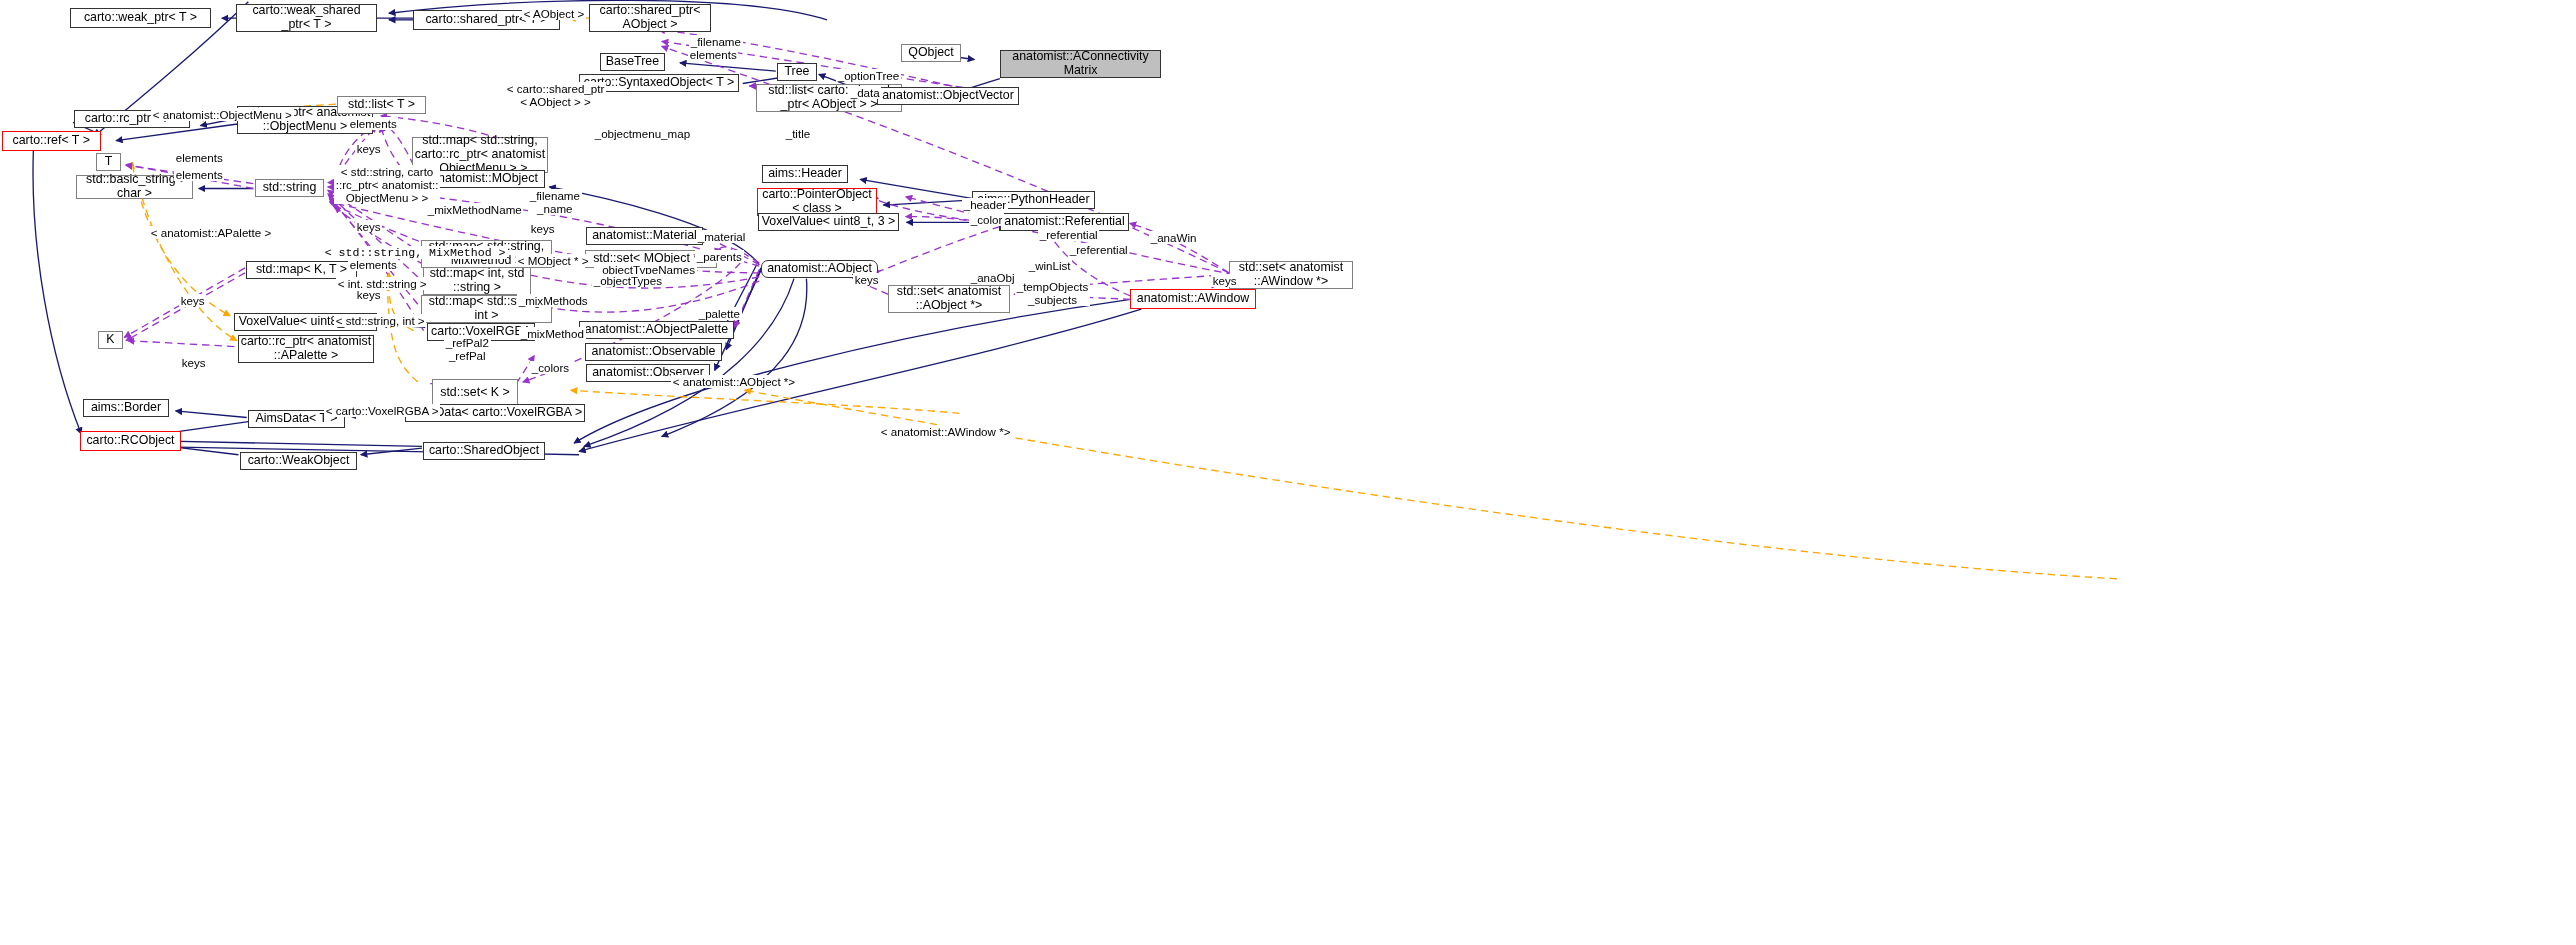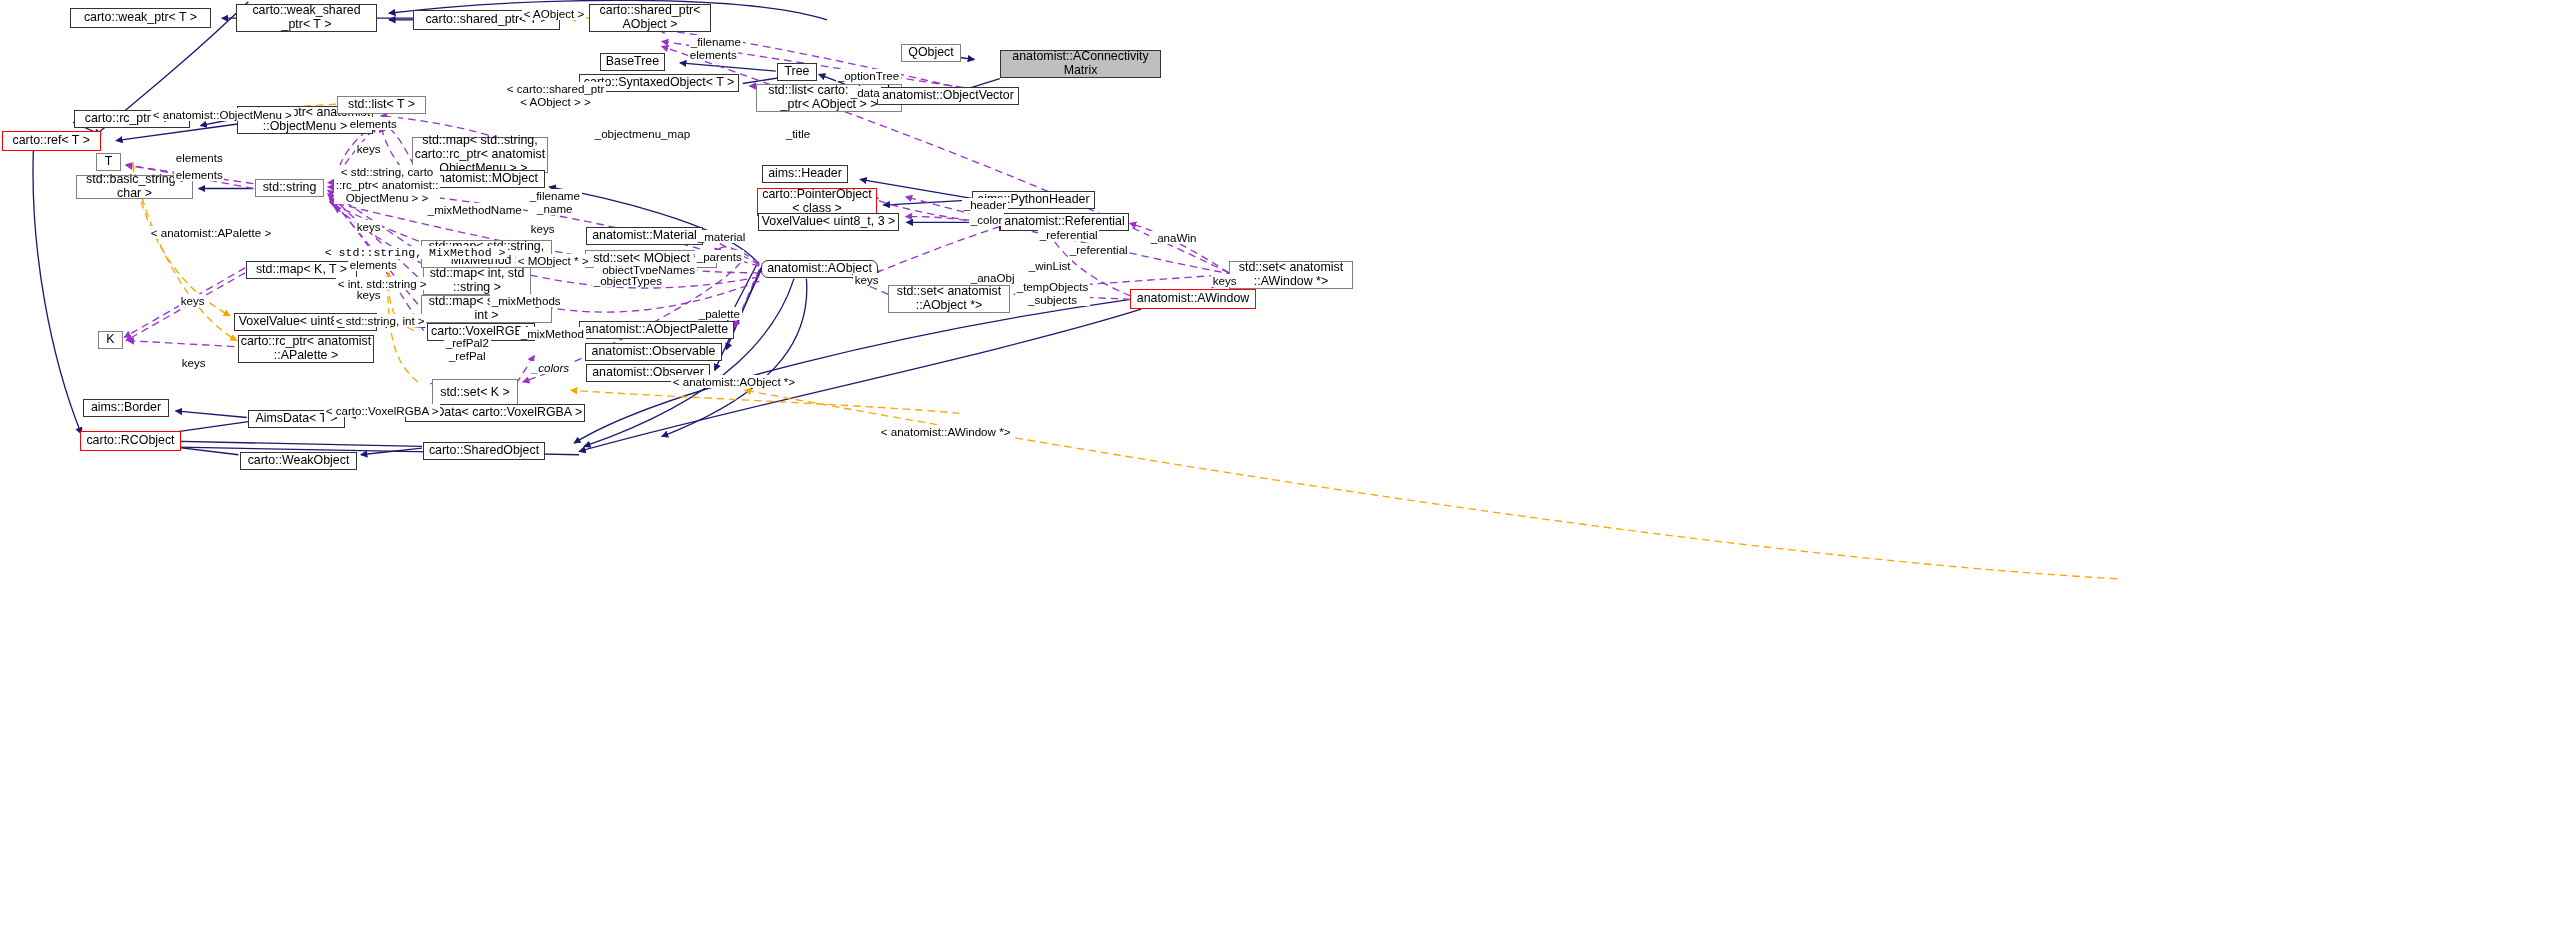--- a/index.html
+++ b/index.html
@@ -332,27 +332,27 @@
       <div class="elabel" style="left: 1027px; top: 259px; white-space: pre-line; text-align: center;">_winList</div>
       <div class="elabel" style="left: 853px; top: 273px; white-space: pre-line; text-align: center;">keys</div>
       <div class="elabel" style="left: 1211px; top: 274px; white-space: pre-line; text-align: center;">keys</div>
       <div class="elabel" style="left: 348px; top: 258px; white-space: pre-line; text-align: center;">elements</div>
       <div class="elabel" style="left: 592px; top: 274px; white-space: pre-line; text-align: center;">_objectTypes</div>
       <div class="elabel" style="left: 336px; top: 277px; white-space: pre-line; text-align: center;">&lt; int, std::string &gt;</div>
       <div class="elabel" style="left: 355px; top: 288px; white-space: pre-line; text-align: center;">keys</div>
       <div class="elabel" style="left: 1015px; top: 280px; white-space: pre-line; text-align: center;">_tempObjects
 _subjects</div>
       <div class="elabel" style="left: 179px; top: 294px; white-space: pre-line; text-align: center;">keys</div>
-      <div class="elabel" style="left: 490px; top: 294px; white-space: pre-line; text-align: center;">_mixMethods</div>
+      <div class="elabel" style="left: 517px; top: 294px; white-space: pre-line; text-align: center;">_mixMethods</div>
       <div class="elabel" style="left: 697px; top: 307px; white-space: pre-line; text-align: center;">_palette</div>
       <div class="elabel" style="left: 334px; top: 314px; white-space: pre-line; text-align: center;">&lt; std::string, int &gt;</div>
       <div class="elabel" style="left: 519px; top: 327px; white-space: pre-line; text-align: right;">_mixMethod</div>
       <div class="elabel" style="left: 444px; top: 336px; white-space: pre-line; text-align: center;">_refPal2
 _refPal</div>
-      <div class="elabel" style="left: 530px; top: 361px; white-space: pre-line; text-align: left; font-style: italic;">_colors</div>
+      <div class="elabel" style="left: 530px; top: 361px; white-space: pre-line; text-align: left;">_colors</div>
       <div class="elabel" style="left: 180px; top: 356px; white-space: pre-line; text-align: center;">keys</div>
       <div class="elabel" style="left: 671px; top: 375px; white-space: pre-line; text-align: center;">&lt; anatomist::AObject *&gt;</div>
       <div class="elabel" style="left: 324px; top: 404px; white-space: pre-line; text-align: center;">&lt; carto::VoxelRGBA &gt;</div>
       <div class="elabel" style="left: 879px; top: 425px; white-space: pre-line; text-align: center;">&lt; anatomist::AWindow *&gt;</div>
     </div>
 
 </div>
 
 
 </body></html>

